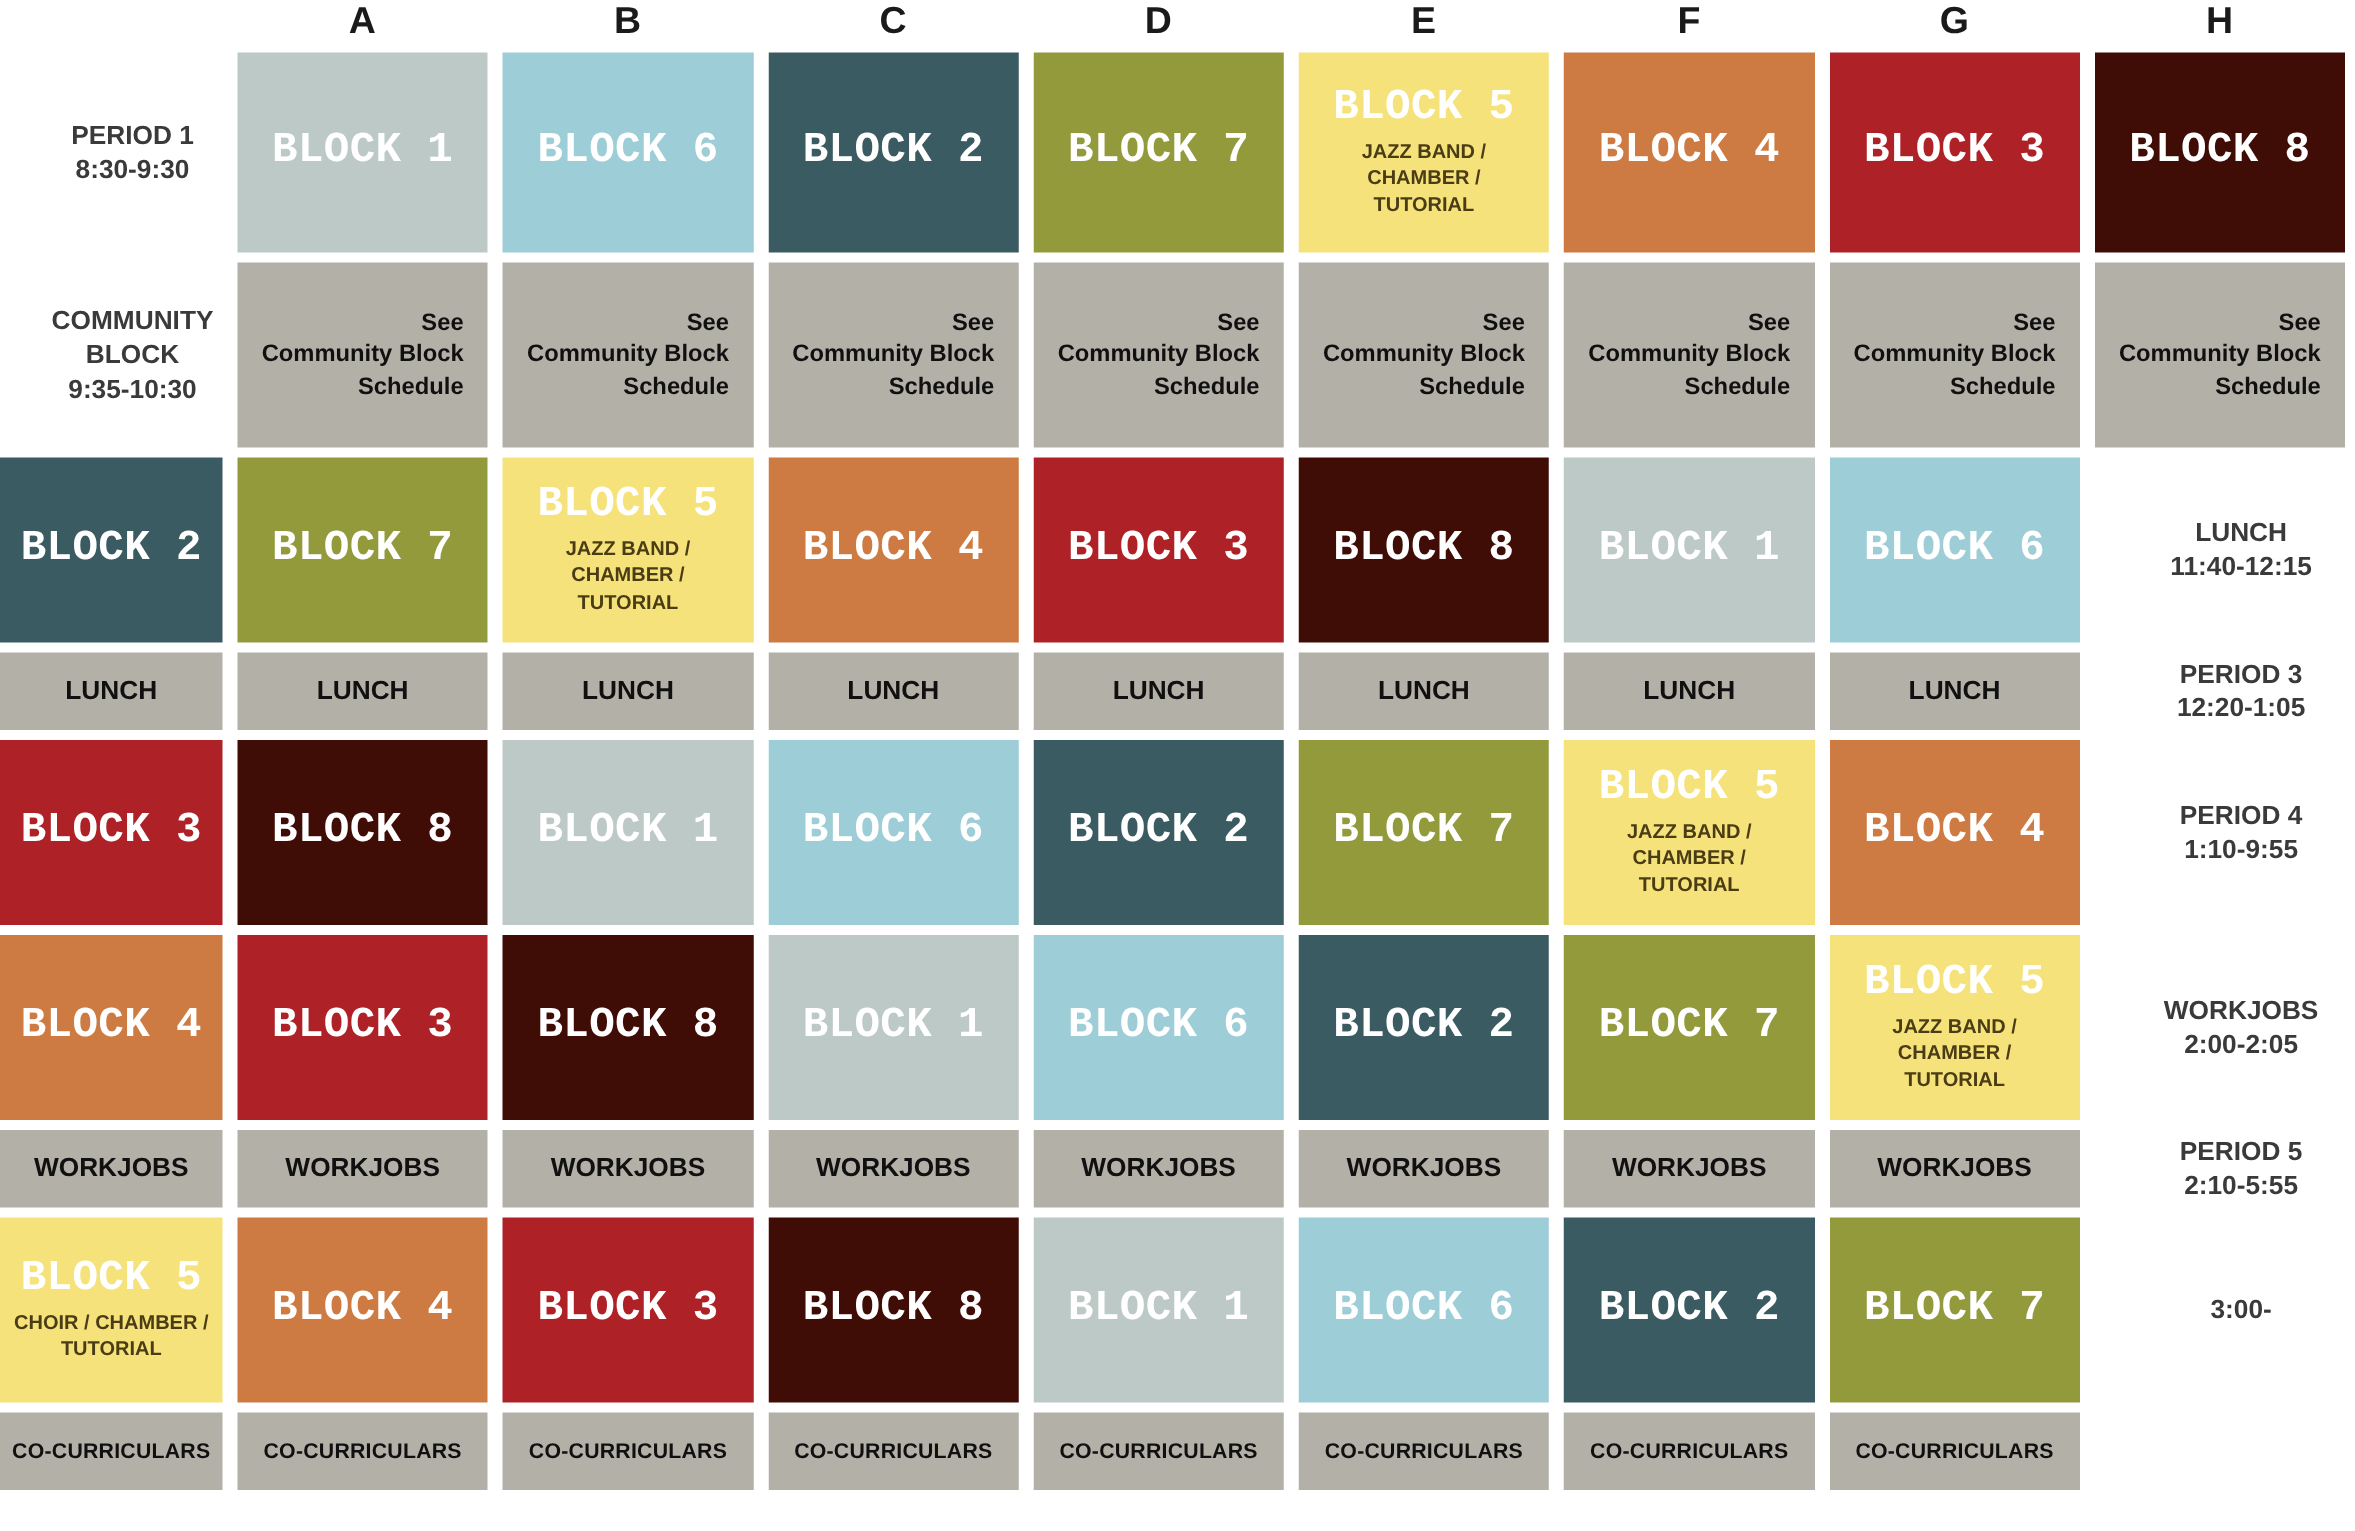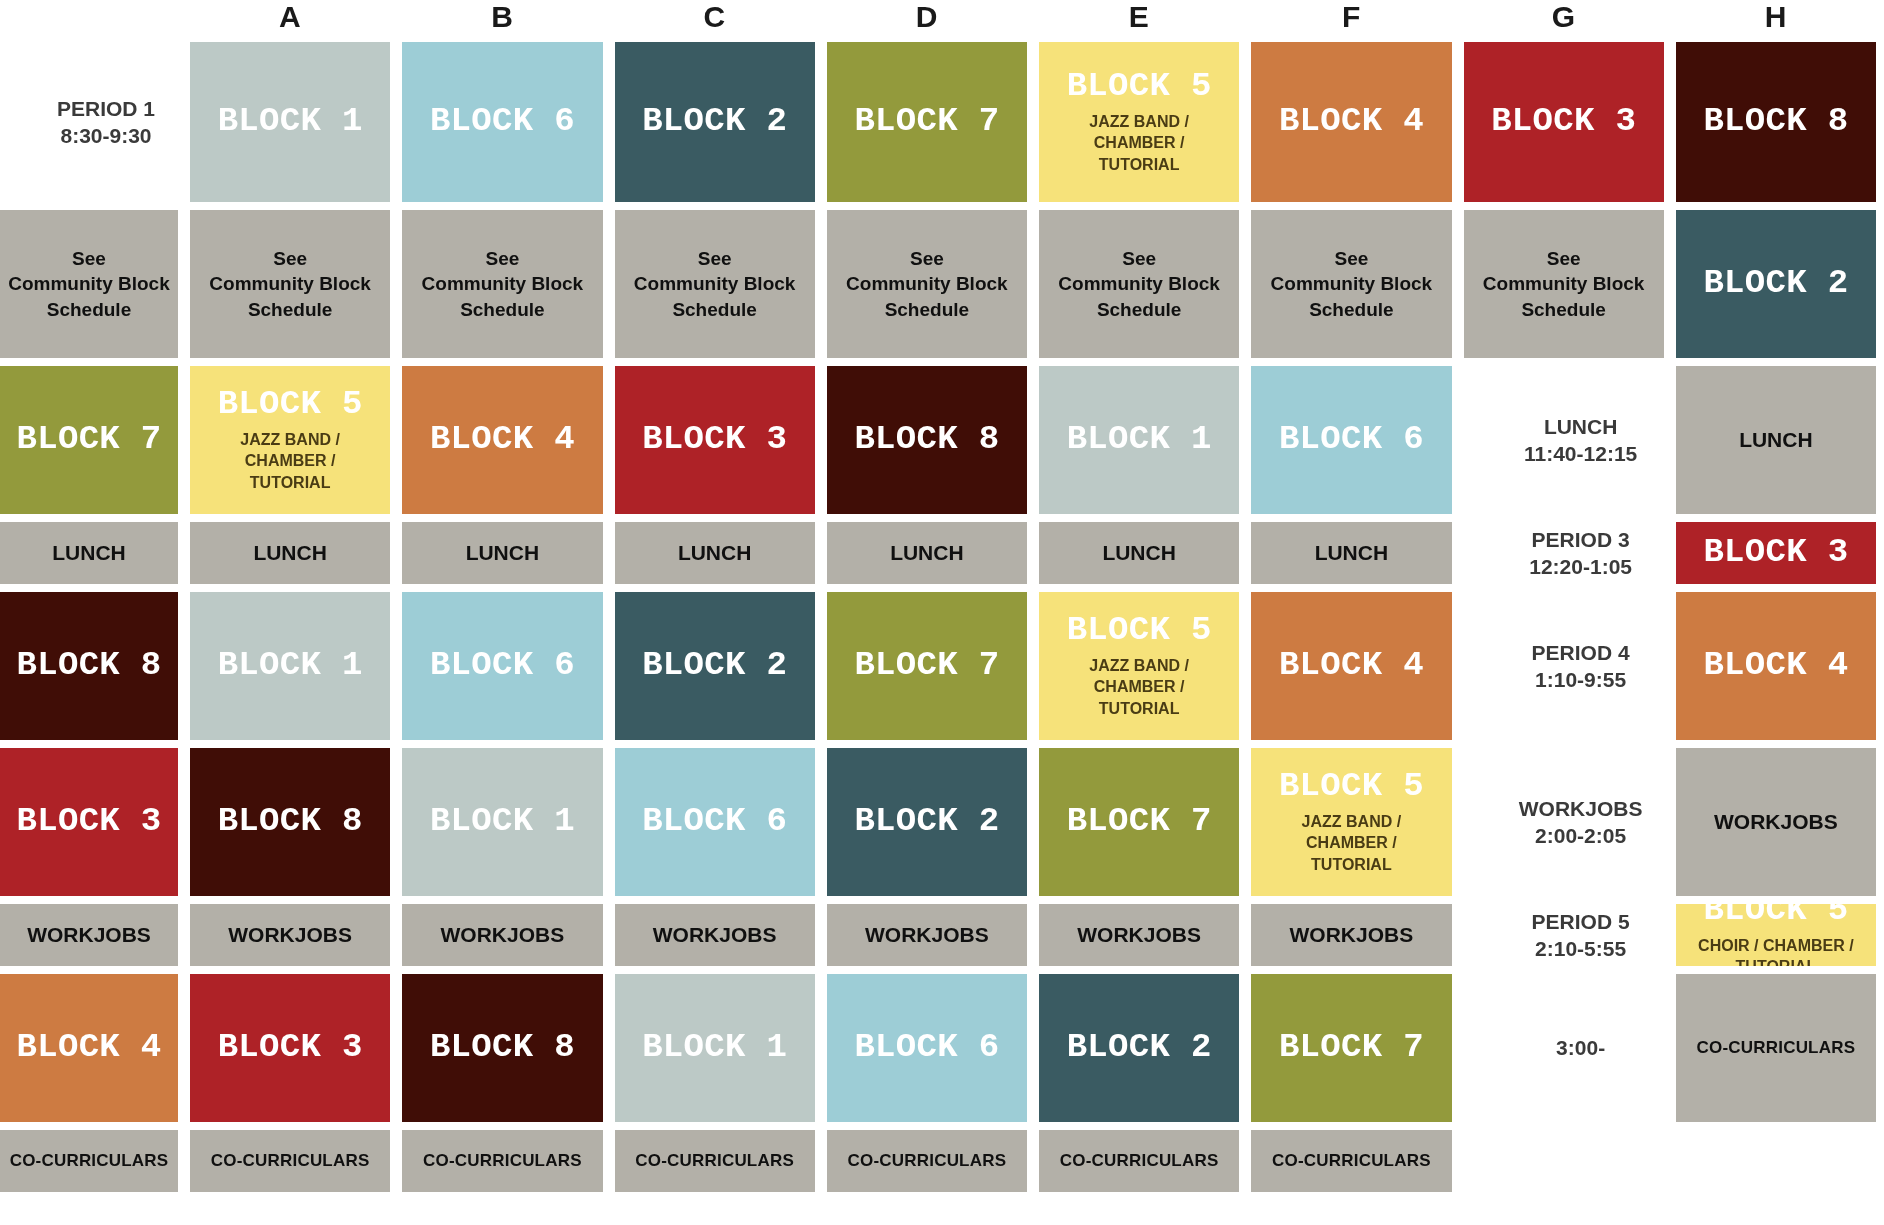--- a/index.html
+++ b/index.html
@@ -81,20 +81,21 @@
     font-weight: bold;
     line-height: 1.35;
     margin-top: 5px;
     white-space: pre-line;
   }
 
   
   .cell.grey {
     background: #b3b0a8;
     color: #101010;
+    text-align: right;
   }
   .cell.grey .grey-text {
     font-size: 19px;
     font-weight: bold;
     line-height: 1.35;
     white-space: pre-line;
   }
   .cell.grey.single .grey-text {
     font-size: 21px;
   }
@@ -140,20 +141,25 @@
     </div>
     <div class="cell block" style="background: rgb(205, 123, 66); color: rgb(255, 255, 255);">
       <div class="block-title">BLOCK 4</div>
     </div>
     <div class="cell block" style="background: rgb(174, 34, 39); color: rgb(255, 255, 255);">
       <div class="block-title">BLOCK 3</div>
     </div>
     <div class="cell block" style="background: rgb(64, 13, 6); color: rgb(255, 255, 255);">
       <div class="block-title">BLOCK 8</div>
     </div>
+    <div class="row-label">
+      <div class="rl-name">COMMUNITY
+BLOCK</div>
+      <div class="rl-time">9:35-10:30</div>
+    </div>
     <div class="cell grey " style="background: rgb(179, 176, 168);">
       <div class="grey-text">See
 Community Block
 Schedule</div>
     </div>
     <div class="cell grey " style="background: rgb(179, 176, 168);">
       <div class="grey-text">See
 Community Block
 Schedule</div>
     </div>

